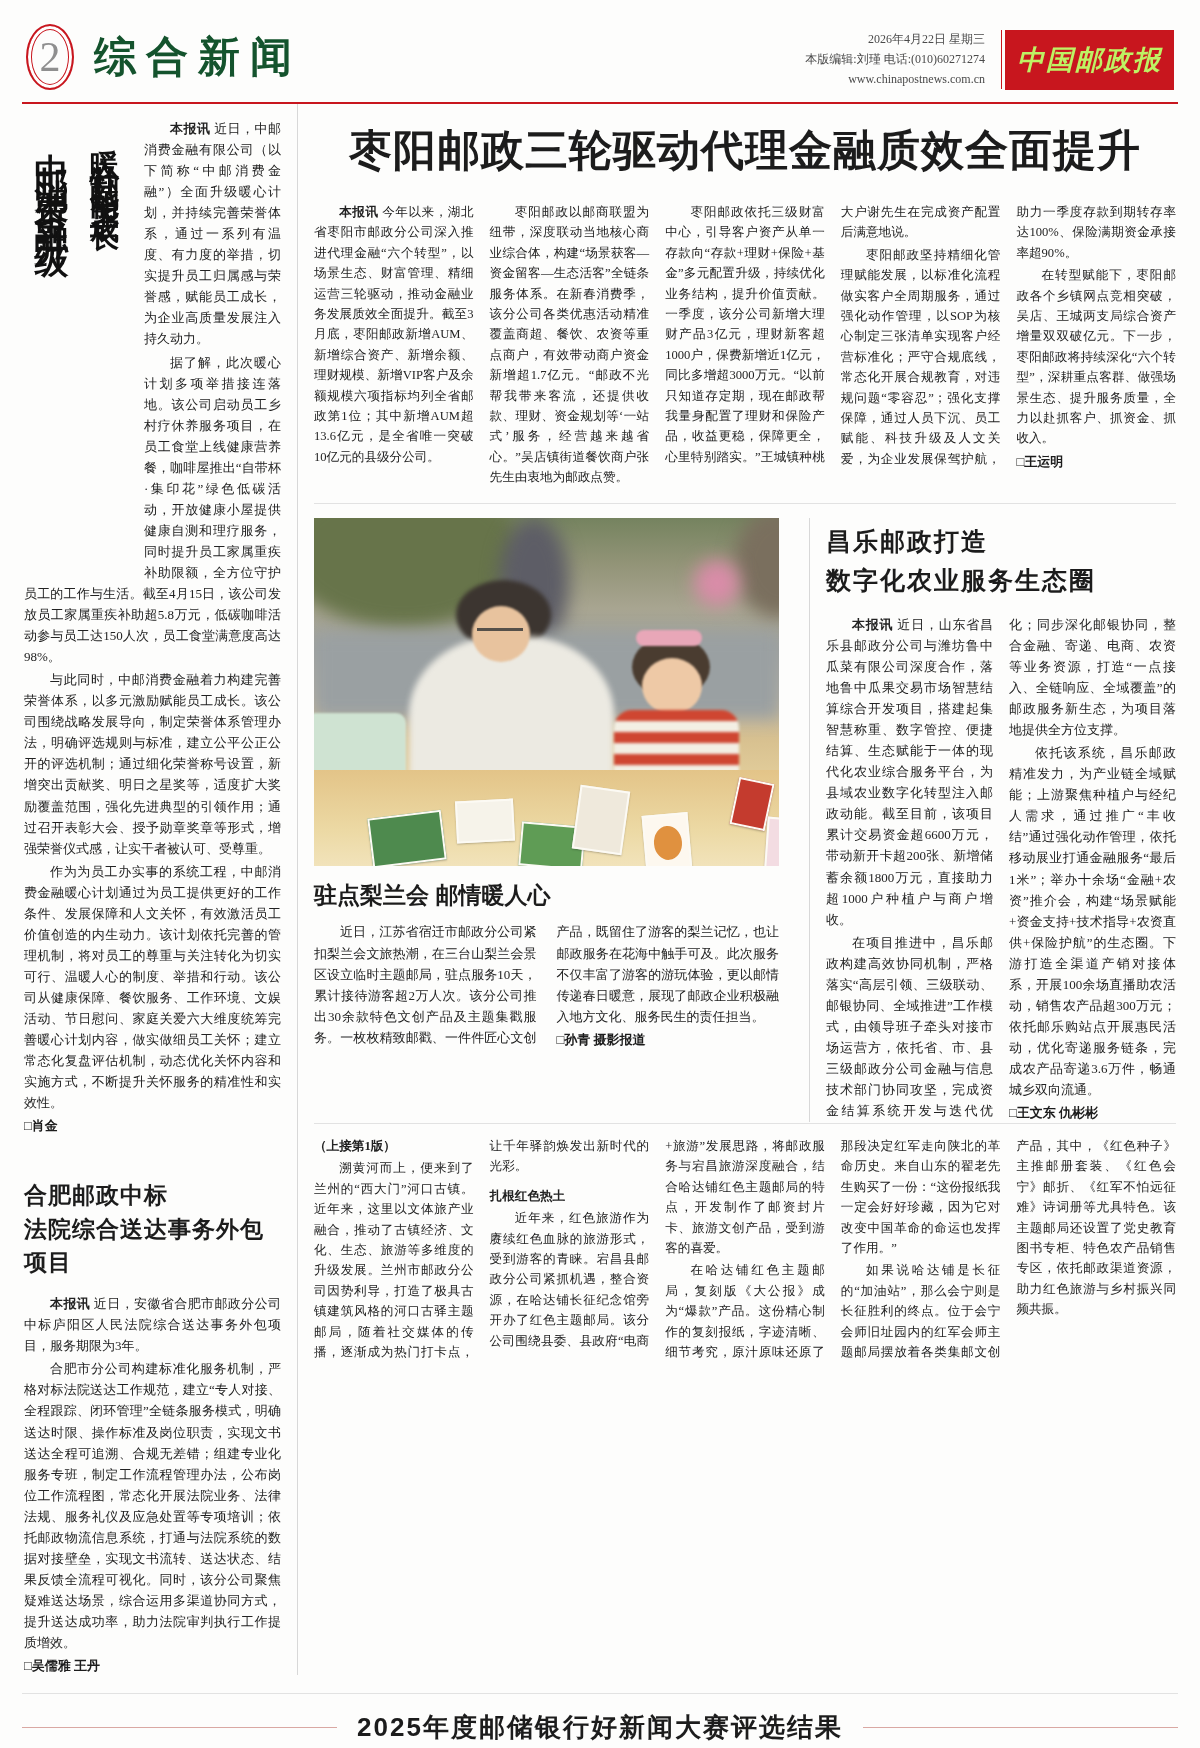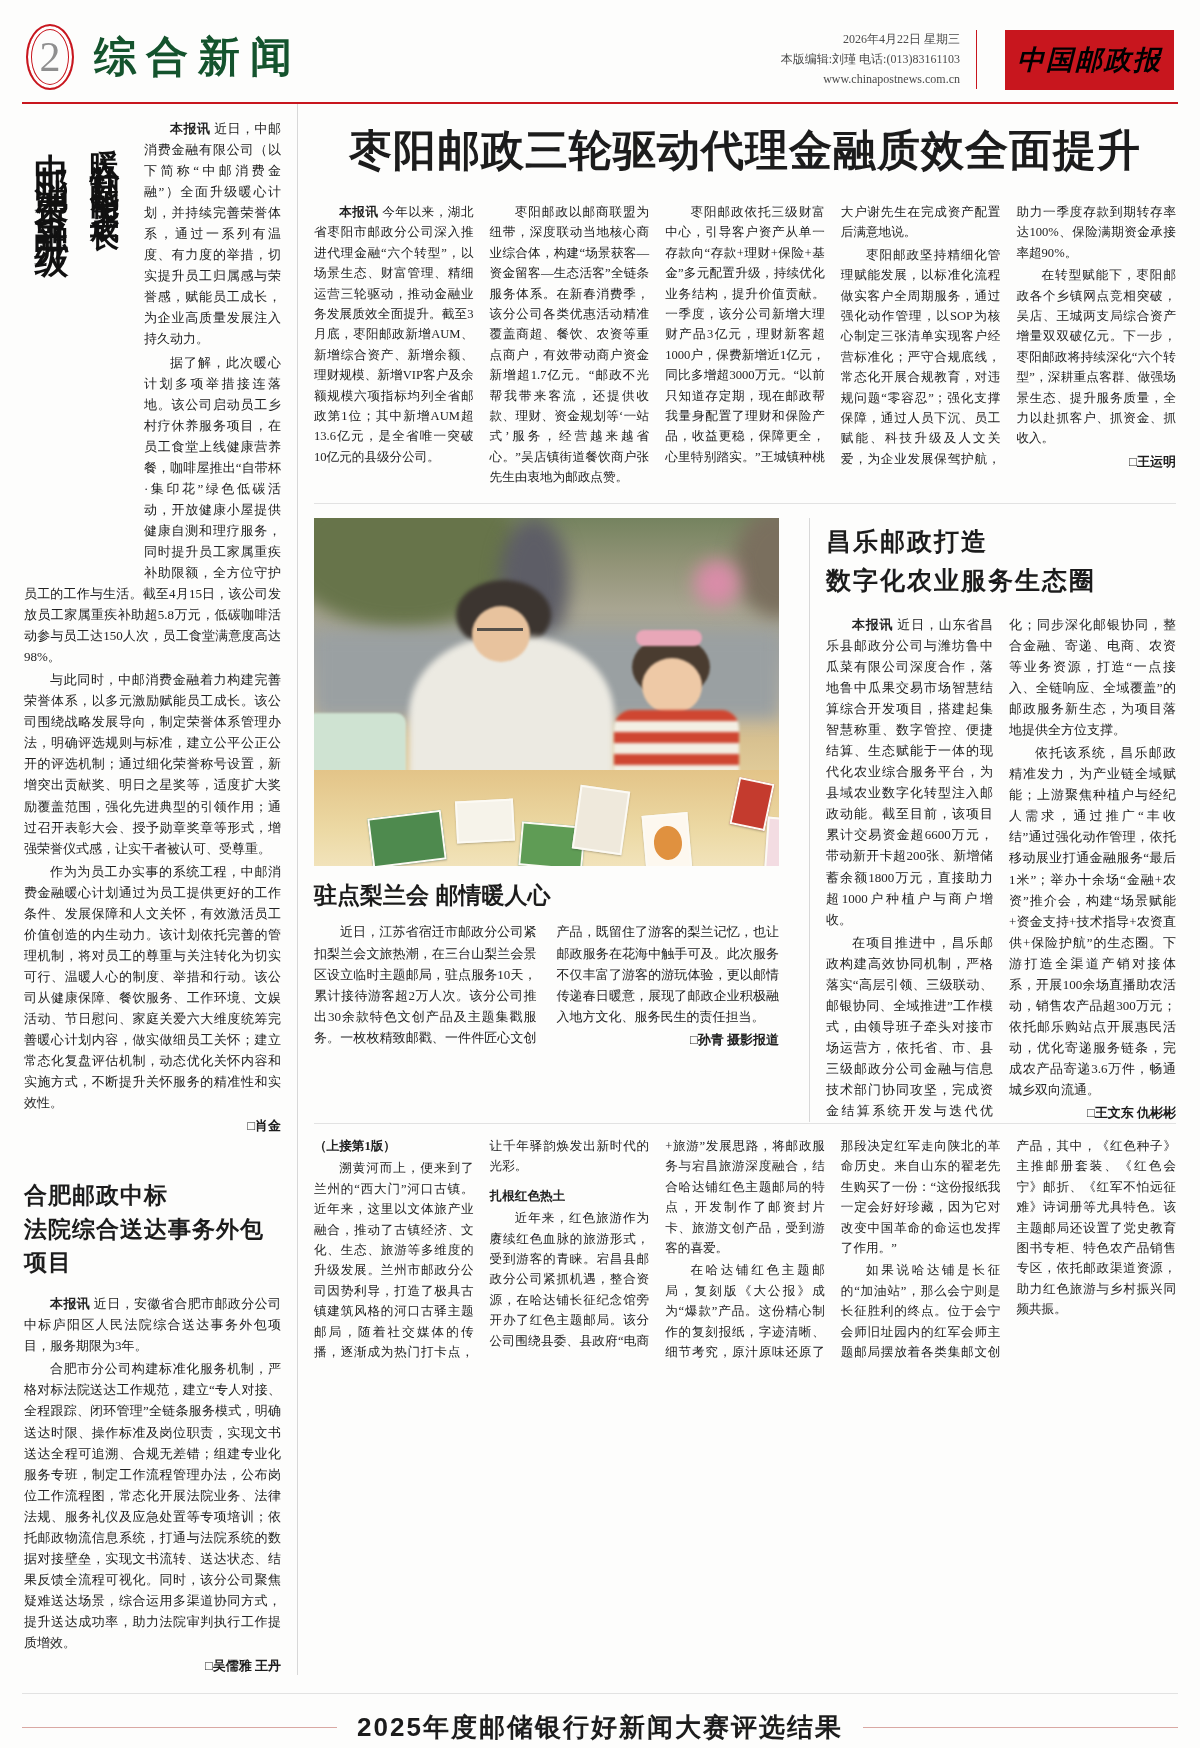--- a/index.html
+++ b/index.html
@@ -14,31 +14,31 @@
               padding:8px 4px 12px; border-bottom:2px solid #c8161e; }
   .mast-left { display:flex; align-items:center; gap:20px; }
   .page-num { width:48px; height:66px; border:2px solid #c8161e; border-radius:50%;
               display:flex; align-items:center; justify-content:center;
               font-size:42px; color:#8f8f8f; box-shadow:inset 0 0 0 3px #fff, inset 0 0 0 4px #c8161e; }
   .section-title { font-family:"Liberation Sans",sans-serif; font-weight:bold;
                    font-size:42px; color:#14532d; letter-spacing:10px; }
   .mast-right { display:flex; align-items:flex-start; }
   .mast-info { text-align:right; font-size:12px; color:#4a4a4a; line-height:1.65;
                padding-right:16px; border-right:1px solid #c8161e; }
-  .logo { background:#c8161e; color:#000000; font-family:"Liberation Sans",sans-serif;
+  .logo { background:#c8161e; color:#bef264; font-family:"Liberation Sans",sans-serif;
           font-weight:bold; font-style:italic; font-size:27px; letter-spacing:2px;
-          padding:12px 12px; margin-left:28px; }
+          padding:12px 12px; margin-left:3px; }
 
   
   .content-row { display:flex; }
   .left-rail { width:276px; flex:0 0 276px; padding:14px 16px 0 2px; border-right:1px solid #d8d8d8; }
   .main-col { flex:1; padding:8px 2px 0 16px; }
 
   p.body-p { font-size:13px; line-height:1.62; text-align:justify; text-indent:2em; margin-bottom:2px; color:#222; }
-  .byline { text-align:right; font-weight:bold; text-indent:0; font-size:13px; margin-top:4px; }
+  .byline { text-align:left; font-weight:bold; text-indent:0; font-size:13px; margin-top:4px; }
 
   
   .vblock { float:left; writing-mode:vertical-rl; height:430px; margin:8px 14px 6px 0;
             font-family:"Liberation Sans",sans-serif; font-weight:bold; color:#111; }
   .vblock span { display:block; padding:0 5px; }
   .vt-sub  { font-size:29px; letter-spacing:8px; }
   .vt-main { font-size:34px; letter-spacing:13px; }
   .art-b { margin-top:44px; }
   .art-b h3 { font-family:"Liberation Sans",sans-serif; font-weight:900; font-size:23px;
               line-height:1.45; margin-bottom:14px; letter-spacing:1px; }
@@ -110,21 +110,21 @@
 <div class="page">
 
   <header class="masthead">
     <div class="mast-left">
       <div class="page-num">2</div>
       <div class="section-title">综合新闻</div>
     </div>
     <div class="mast-right">
       <div class="mast-info">
         <div>2026年4月22日 星期三</div>
-        <div>本版编辑:刘瑾 电话:(013)83161103</div>
+        <div>本版编辑:刘瑾 电话:(010)60271274</div>
         <div>www.chinapostnews.com.cn</div>
       </div>
       <div class="logo">中国邮政报</div>
     </div>
   </header>
 
   <div class="content-row">
 
     <aside class="left-rail">
       <article class="art-a">

